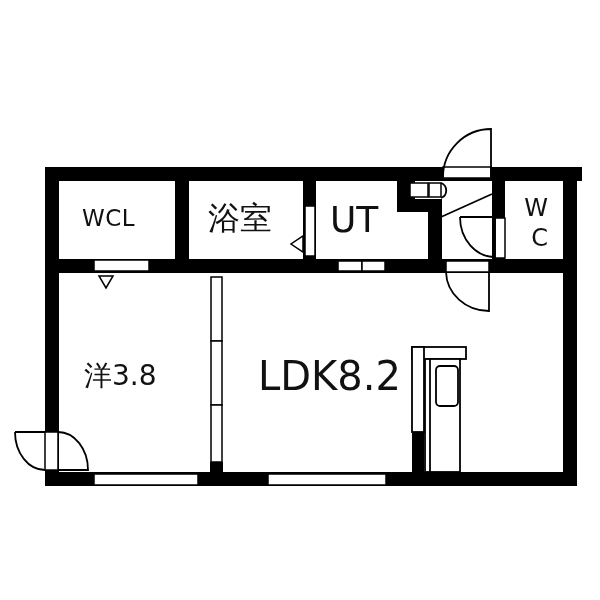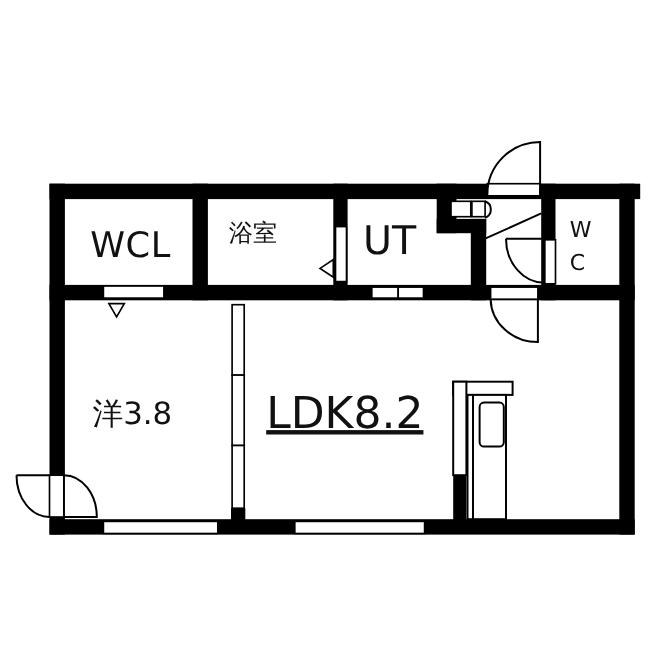--- a/index.html
+++ b/index.html
@@ -1,24 +1,24 @@
 <!DOCTYPE html>
 <html><head>
 <meta charset="utf-8">
 <style>
   html, body { margin:0; padding:0; background:#ffffff; }
   body { width:600px; height:600px; position:relative; overflow:hidden; font-family:"DejaVu Sans", sans-serif; }
   #plan { position:absolute; left:0; top:0; width:600px; height:600px; }
   .label { position:absolute; color:#111; white-space:nowrap; line-height:1; }
-  .lbl-wcl { left:82px; top:207px; font-size:32px; letter-spacing:0.5px; }
-  .lbl-bath { left:208px; top:202px; font-size:22px; }
+  .lbl-wcl { left:82px; top:207px; font-size:23px; letter-spacing:0.5px; }
+  .lbl-bath { left:208px; top:202px; font-size:32px; }
   .lbl-ut { left:330px; top:202px; font-size:36px; }
-  .lbl-wc { left:518px; top:193px; font-size:20px; text-align:left; width:30px; line-height:30px; white-space:normal; }
+  .lbl-wc { left:518px; top:193px; font-size:24px; text-align:right; width:30px; line-height:30px; white-space:normal; }
   .lbl-yo { left:84px; top:362px; font-size:28px; }
-  .lbl-ldk { left:242px; top:356px; font-size:40px;text-decoration:underline; }
+  .lbl-ldk { left:258px; top:356px; font-size:40px; }
 </style>
 </head>
 <body>
 
 <svg id="plan" viewBox="0 0 600 600" xmlns="http://www.w3.org/2000/svg">
   <g fill="#000">
 
     <rect x="45" y="167" width="537" height="14"></rect>
 
     <rect x="45" y="167" width="14" height="319"></rect>

